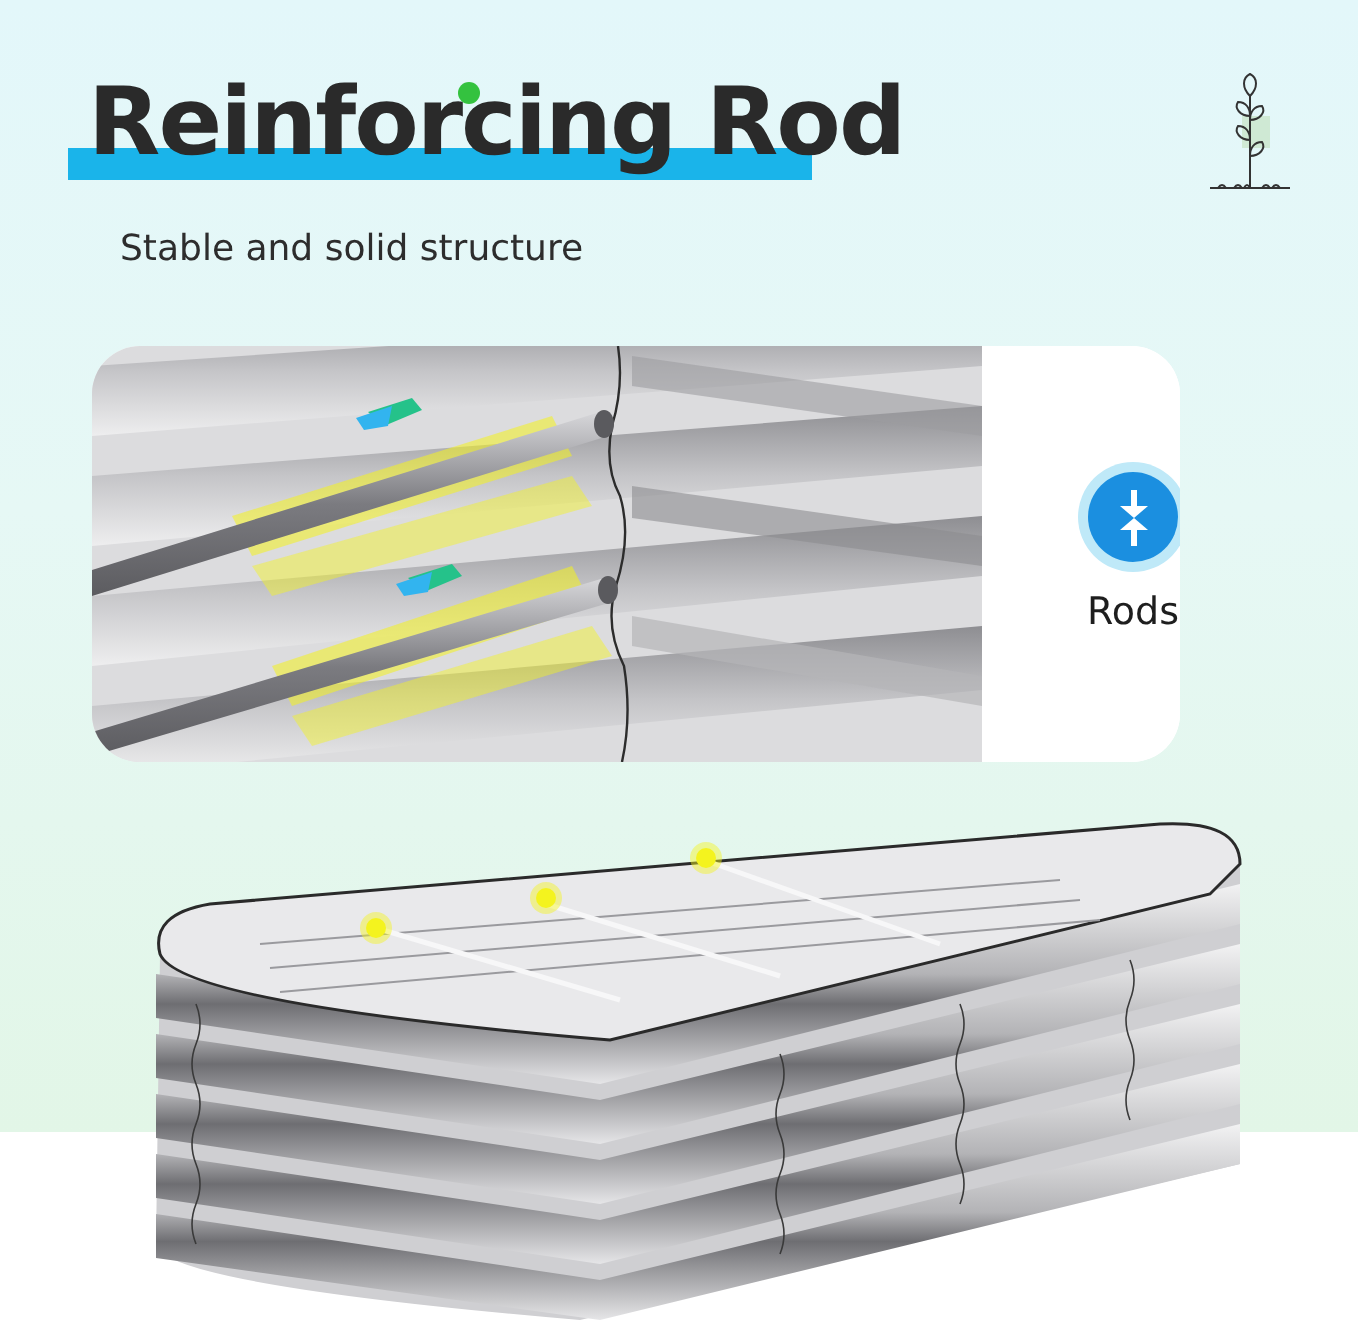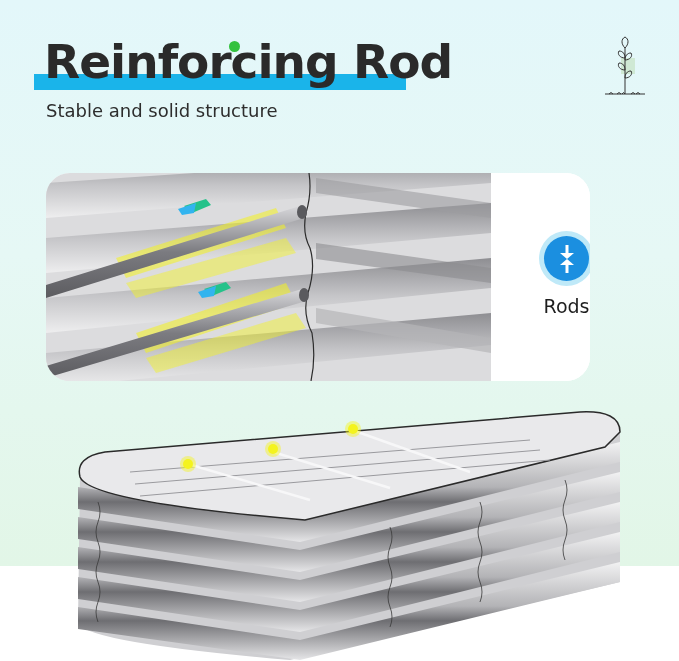--- a/index.html
+++ b/index.html
@@ -22,21 +22,21 @@
     .title {
       position: relative; margin: 0; font-family: "DejaVu Sans", sans-serif;
       font-weight: bold; font-size: 47px; letter-spacing: -1px; color: #2a2a2a;
       line-height: 56px; padding-left: 10px; white-space: nowrap;
     }
     .title-dot {
       position: absolute; left: 195px; top: 7px; width: 11px; height: 11px;
       border-radius: 50%; background: #34c23f;
     }
     .subtitle {
-      position: absolute; left: 46px; top: 100px; margin: 0;
+      position: absolute; left: 46px; top: 100px; margin: 14px;
       font-family: "DejaVu Sans", sans-serif; font-size: 18px; color: #2d2d2d;
       white-space: nowrap;
     }
     .plant-icon { position: absolute; left: 603px; top: 36px; width: 44px; height: 62px; }
 
     .card {
       position: absolute; left: 46px; top: 173px; width: 544px; height: 208px;
       border-radius: 24px; overflow: hidden; background: #ffffff;
     }
     .card-photo { position: absolute; left: 0; top: 0; width: 445px; height: 208px; }

